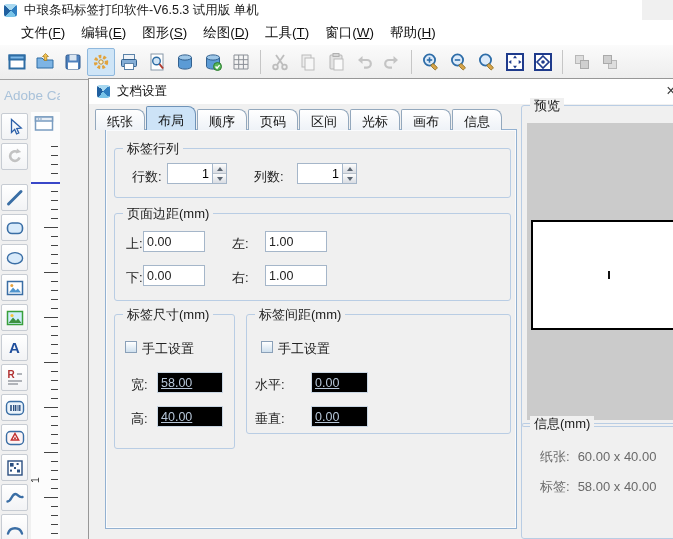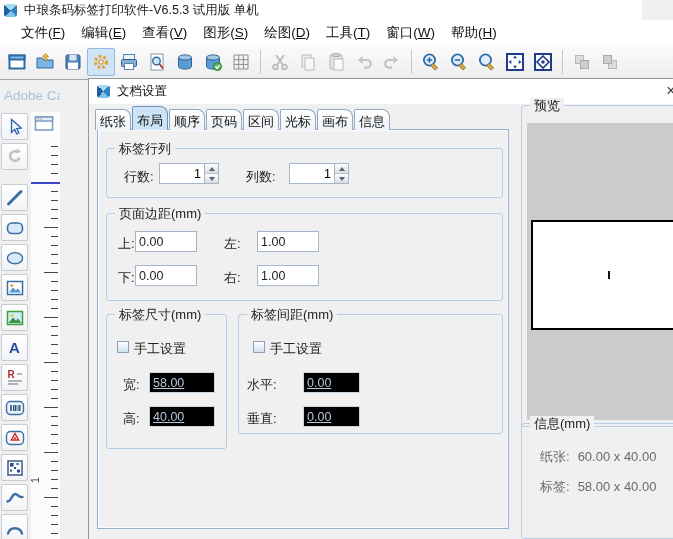--- a/index.html
+++ b/index.html
@@ -38,24 +38,24 @@
   .ruler-num { position:absolute; left:1px; top:336px; font-size:10.5px; color:#333; transform:rotate(-90deg); }
 
   
   .dialog { position:absolute; left:60px; top:78px; width:606px; height:462px; background:var(--dialog_bg); border:1px solid #979797; border-right:3px solid #5f5f5f; z-index:5;margin-left:28px; }
   .dlg-title { position:absolute; left:0; top:0; right:0; height:25px; background:#fff; display:flex; align-items:center; padding-left:8px; }
   .dlg-title .appicon { width:13px; height:13px; }
   .dlg-title-text { margin-left:7px; font-size:12.5px; color:#111; }
   .dlg-close { position:absolute; right:10px; top:2px; width:20px; height:20px; font-size:16px; color:#3c3c3c; text-align:center; line-height:20px; cursor:default; }
 
   .tabstrip { position:absolute; left:6px; top:27px; height:24px; display:flex; align-items:flex-end; z-index:2; }
-  .tab { padding:3px 4px 4px; font-size:13px; border:1px solid #93a8bd; border-bottom:none; border-radius:2px 8px 0 0; background:linear-gradient(#ffffff,#eef2f7); margin-right:1px; height:21px; cursor:default; }
+  .tab { padding:3px 11px 4px; font-size:13px; border:1px solid #93a8bd; border-bottom:none; border-radius:2px 8px 0 0; background:linear-gradient(#ffffff,#eef2f7); margin-right:1px; height:21px; cursor:default; }
   .tab.sel { background:var(--tab_selected_bg); border-color:#6f93b8; height:24px; padding-top:5px; font-weight:normal; }
 
-  .tabpanel { position:absolute; left:8px; top:50px; width:412px; height:400px; border:1px solid #93b1d1; box-shadow:inset 0 0 0 1px #fafbfd; background:var(--dialog_bg); }
+  .tabpanel { position:absolute; left:16px; top:50px; width:412px; height:400px; border:1px solid #93b1d1; box-shadow:inset 0 0 0 1px #fafbfd; background:var(--dialog_bg); }
 
   .grp { position:absolute; border:1px solid var(--group_border); border-radius:3px; }
   .grp-label { position:absolute; top:-8px; left:8px; background:var(--dialog_bg); padding:0 4px; font-size:13px; color:#1a1a1a; line-height:15px; }
   .fl { position:absolute; font-size:13px; color:#222; white-space:nowrap; }
   .fld { position:absolute; height:21px; border:1px solid var(--input_border); background:#fff; font-family:inherit; font-size:12.5px; color:#222; padding:0 3px; }
   .fld.dis { border-color:var(--input_border_disabled); color:var(--disabled_text); background:#000000;text-decoration:underline; }
   .spinbox { position:absolute; display:flex; height:21px; }
   .spinbox input { width:46px; height:21px; border:1px solid var(--input_border); background:#fff; font-family:inherit; font-size:12.5px; text-align:right; padding-right:3px; }
   .sp { width:14px; height:21px; display:flex; flex-direction:column; border:1px solid var(--input_border); border-left:none; }
   .sp span { flex:1; background:linear-gradient(#fdfdfd,#d9dde3); position:relative; }
@@ -79,21 +79,20 @@
 <div class="screen">
 
   <div class="titlebar">
     <span class="appicon"></span>
     <span class="titletext">中琅条码标签打印软件-V6.5.3 试用版 单机</span>
   </div>
 
   <div class="menubar">
       <span class="mi">文件(<u>F</u>)</span>
       <span class="mi">编辑(<u>E</u>)</span>
-      <span class="mi">查看(<u>V</u>)</span>
       <span class="mi">图形(<u>S</u>)</span>
       <span class="mi">绘图(<u>D</u>)</span>
       <span class="mi">工具(<u>T</u>)</span>
       <span class="mi">窗口(<u>W</u>)</span>
       <span class="mi">帮助(<u>H</u>)</span>
     </div>
 
   <div class="toolbar">
       <span class="tbtn">
         <svg viewBox="0 0 20 20" width="20" height="20">

